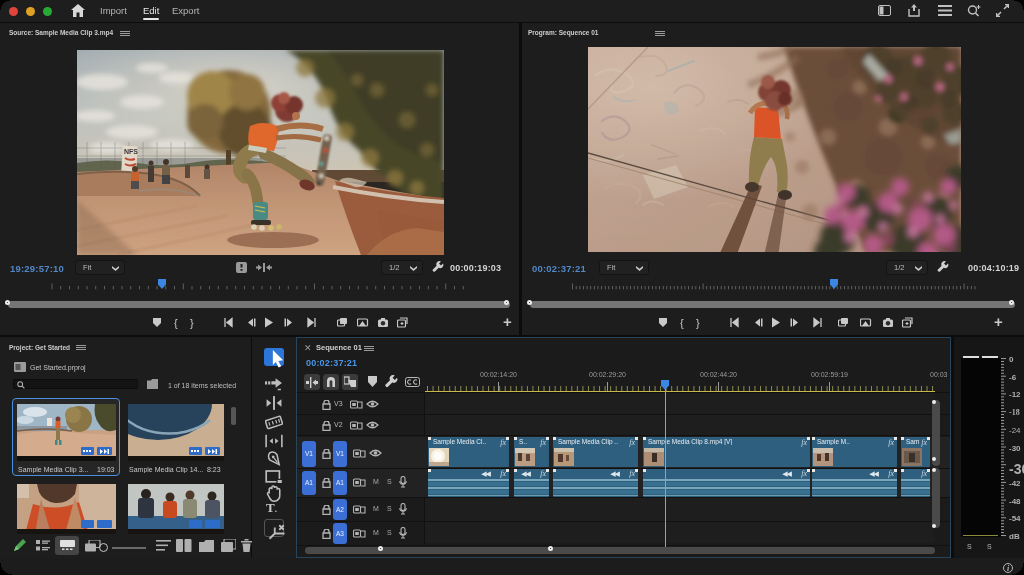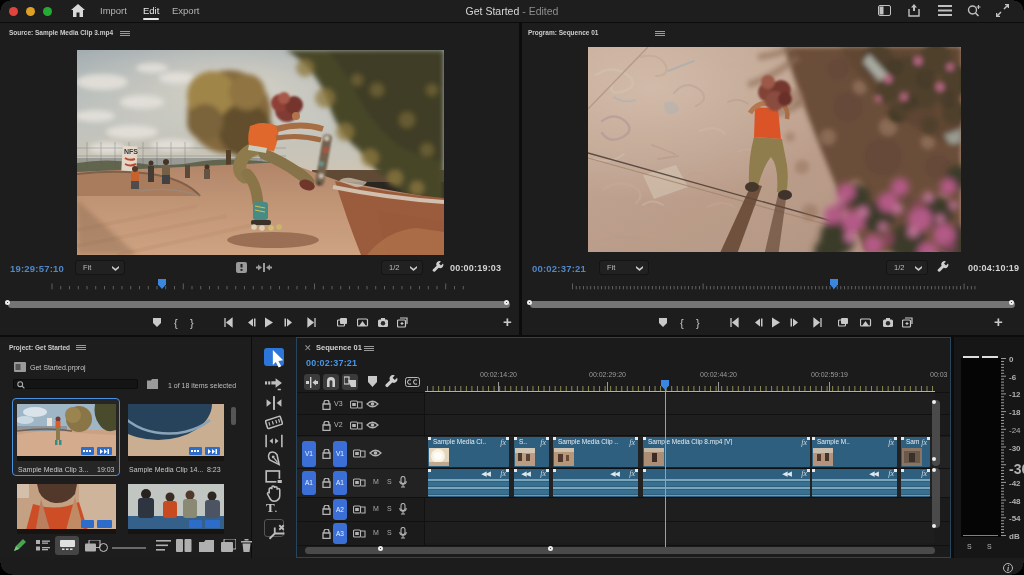--- a/index.html
+++ b/index.html
@@ -57,21 +57,20 @@
   <div id="topbar">
     <div class="tl" style="left:9px;background:#e0443e"></div>
     <div class="tl" style="left:26px;background:#dea123"></div>
     <div class="tl" style="left:43px;background:#27aa35"></div>
     <svg class="abs" style="left:71px;top:4px" width="14" height="13" viewBox="0 0 14 13">
         <path d="M7 0 L14 6 L12 6 L12 13 L8.5 13 L8.5 8.5 L5.5 8.5 L5.5 13 L2 13 L2 6 L0 6 Z" fill="#d8d8d8"></path>
       </svg>
     <div class="tab" style="left:100px">Import</div>
     <div class="tab on" style="left:143px">Edit</div>
     <div class="tab" style="left:172px">Export</div>
-    <div id="title">Get Started <span>- Edited</span></div>
     <svg class="abs" style="left:878px;top:5px" width="13" height="11" viewBox="0 0 13 11">
         <rect x="0.5" y="0.5" width="12" height="10" rx="1.5" fill="none" stroke="#c0c0c0"></rect>
         <rect x="1.5" y="1.5" width="4" height="8" fill="#c0c0c0"></rect>
       </svg>
     <svg class="abs" style="left:908px;top:4px" width="12" height="13" viewBox="0 0 12 13">
         <path d="M6 0 L9 3.4 L7 3.4 L7 7 L5 7 L5 3.4 L3 3.4 Z" fill="#c0c0c0"></path>
         <path d="M1 5 L1 12 L11 12 L11 5" fill="none" stroke="#c0c0c0" stroke-width="1.4"></path>
       </svg>
     <svg class="abs" style="left:938px;top:5px" width="14" height="11" viewBox="0 0 14 11">
         <rect y="0" width="14" height="2" fill="#c0c0c0"></rect>
@@ -1441,21 +1440,21 @@
         <rect x="0" y="165.19999999999993" width="3" height="1" fill="#9a9a9a"></rect>
         <rect x="0" y="168.14999999999992" width="3" height="1" fill="#9a9a9a"></rect>
         <rect x="0" y="171.0999999999999" width="3" height="1" fill="#9a9a9a"></rect>
         <rect x="0" y="174.0499999999999" width="3" height="1" fill="#9a9a9a"></rect>
         <rect x="0" y="176.9999999999999" width="5" height="1" fill="#9a9a9a"></rect>
       </svg>
     <div id="mlabels">
         <div class="abs" style="left: 55px; top: 18px; font-size: 8px; color: rgb(176, 176, 176); font-weight: bold;">0</div>
         <div class="abs" style="left: 55px; top: 35.7px; font-size: 8px; color: rgb(176, 176, 176); font-weight: bold;">-6</div>
         <div class="abs" style="left: 55px; top: 53.4px; font-size: 8px; color: rgb(176, 176, 176); font-weight: bold;">-12</div>
-        <div class="abs" style="left: 55px; top: 71.1px; font-size: 8px; color: rgb(176, 176, 176); font-weight: bold;">-18</div>
+        <div class="abs" style="left: 55px; top: 71.1px; font-size: 8px; color: rgb(176, 176, 176); font-weight: bold; font-family: Liberation Serif, serif;">-18</div>
         <div class="abs" style="left: 55px; top: 88.8px; font-size: 8px; color: rgb(176, 176, 176); font-weight: normal;">-24</div>
         <div class="abs" style="left: 55px; top: 106.5px; font-size: 8px; color: rgb(176, 176, 176); font-weight: bold;">-30</div>
         <div class="abs" style="left: 55px; top: 124.2px; font-size: 14px; color: rgb(176, 176, 176); font-weight: bold;">-36</div>
         <div class="abs" style="left: 55px; top: 141.9px; font-size: 8px; color: rgb(176, 176, 176); font-weight: bold;">-42</div>
         <div class="abs" style="left: 55px; top: 159.6px; font-size: 8px; color: rgb(176, 176, 176); font-weight: bold;">-48</div>
         <div class="abs" style="left: 55px; top: 177.3px; font-size: 8px; color: rgb(176, 176, 176); font-weight: bold;">-54</div>
         <div class="abs" style="left: 55px; top: 195px; font-size: 8px; color: rgb(176, 176, 176); font-weight: bold;">dB</div>
       </div>
     <div class="abs" style="left:13px;top:206px;font-size:7px;color:#b8b8b8">S</div>
     <div class="abs" style="left:33px;top:206px;font-size:7px;color:#b8b8b8">S</div>

